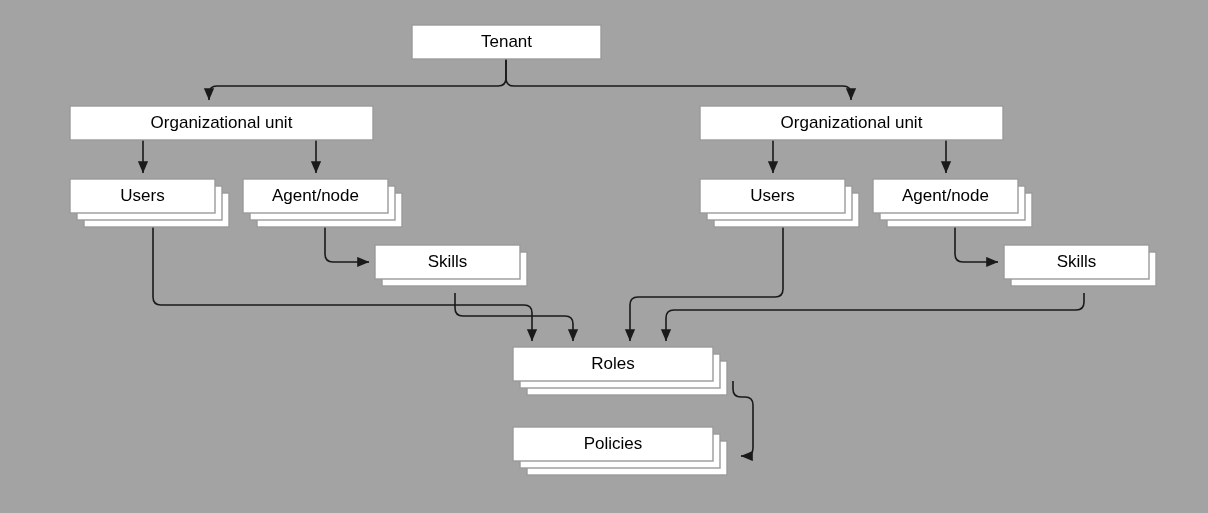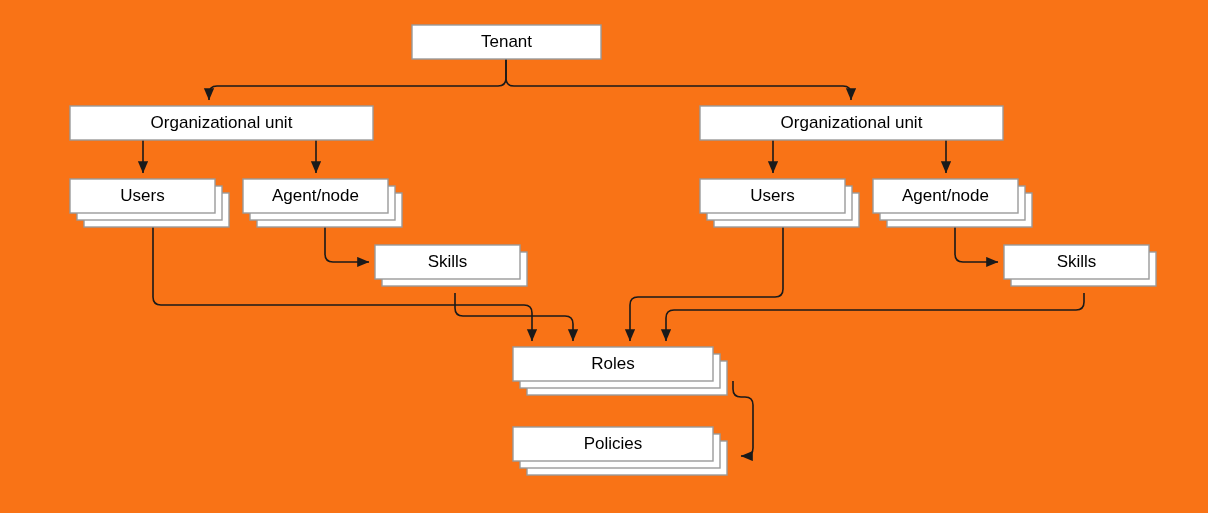--- a/index.html
+++ b/index.html
@@ -8,21 +8,21 @@
     padding: 0;
     background: #ffffff;
   }
   body {
     font-family: "Liberation Sans", sans-serif;
   }
   #diagram-root {
     position: relative;
     width: 1208px;
     height: 513px;
-    background: #f97316;
+    background: #a3a3a3;
     overflow: hidden;
   }
   #diagram-svg {
     position: absolute;
     left: 0;
     top: 0;
     width: 1208px;
     height: 513px;
     display: block;
   }

